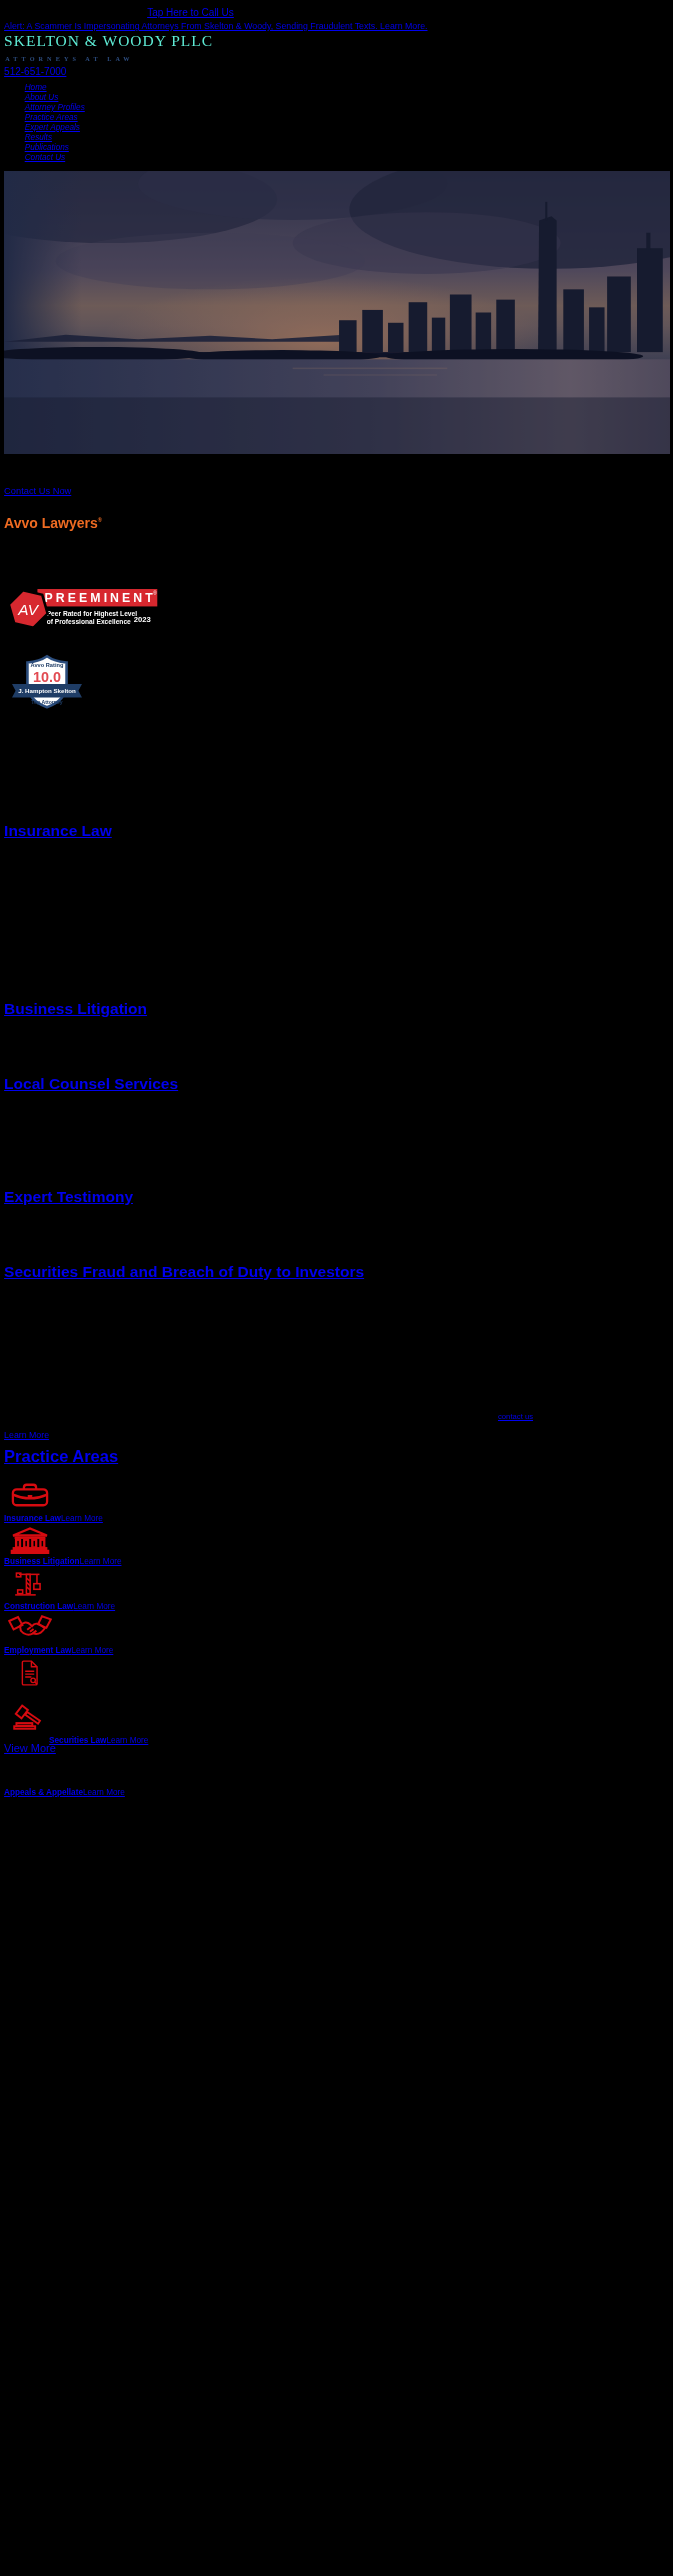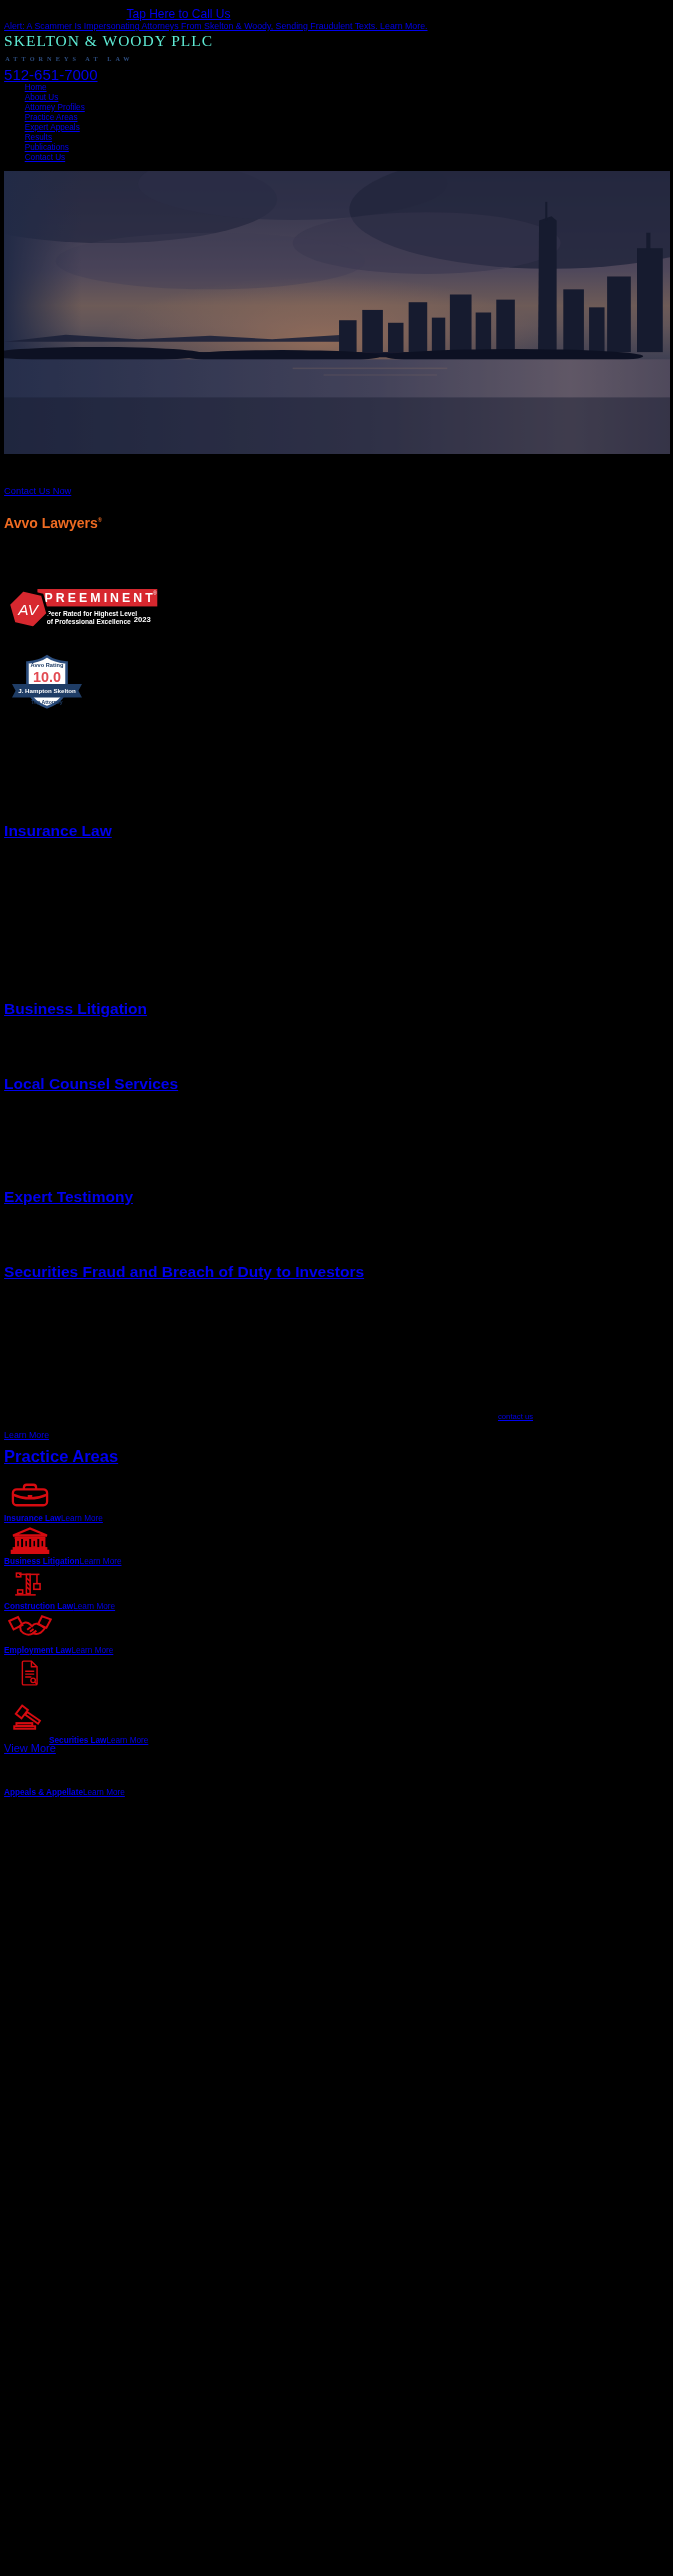--- a/index.html
+++ b/index.html
@@ -1,29 +1,29 @@
 <!DOCTYPE html>
 <html style="font-size:8.2px"><head>
 <meta charset="utf-8">
 <style>
   html,body{margin:0;padding:0;background:#000;}
   .page{position:relative;width:674px;height:3364px;background:#000;
         font-family:"Liberation Sans",sans-serif;overflow:hidden;}
   .page a{color:#0000EE;text-decoration:underline;cursor:pointer;}
 
   
-  .call-link{position:absolute;top:6.7px;left:0;width:357px;text-align:center;font-size:12px;}
+  .call-link{position:absolute;top:6.7px;left:0;width:357px;text-align:center;font-size:10px;padding-left:12px;}
   .alert-link{position:absolute;top:21px;left:4.1px;font-size:8.8px;white-space:nowrap;}
   .logo-title{position:absolute;top:32px;left:4.1px;font-family:"Liberation Serif",serif;
               font-size:15.5px;letter-spacing:1px;color:#5eead4;white-space:nowrap;}
   .logo-tagline{position:absolute;top:55px;left:5.2px;font-family:"Liberation Serif",serif;
               font-size:6.2px;font-weight:bold;letter-spacing:4.1px;color:#2d4d80;white-space:nowrap;}
-  .phone-link{position:absolute;top:66px;left:4.1px;font-size:15px;}
+  .phone-link{position:absolute;top:66px;left:4.1px;font-size:10px;}
   .nav{position:absolute;top:83px;left:4.1px;margin:0;padding:0 0 0 20.6px;list-style:none;}
-  .nav li{line-height:10px;}
+  .nav li{line-height:10px;font-style:italic;}
   .nav a{font-size:8.2px;}
 
   
   .hero{position:absolute;top:171px;left:4.1px;width:666px;height:283px;overflow:hidden;}
   .hero svg{display:block;width:666px;height:283px;}
 
   .contact-now{position:absolute;top:486px;left:4.1px;font-size:9.3px;}
 
   
   .superlawyers{position:absolute;top:515px;left:4.1px;color:#EF6B22;font-size:14px;font-weight:600;}

